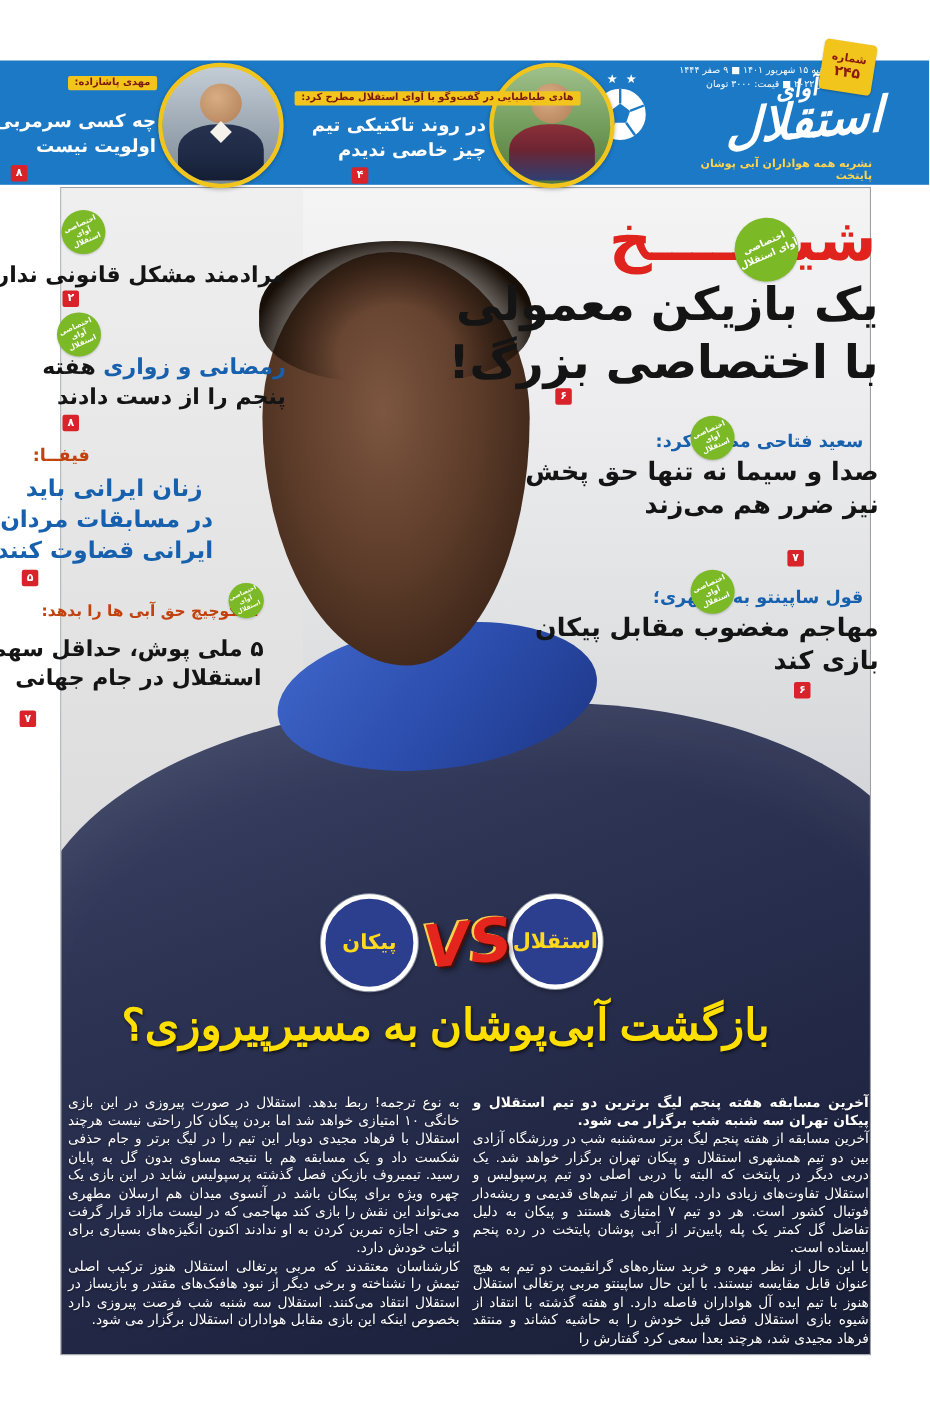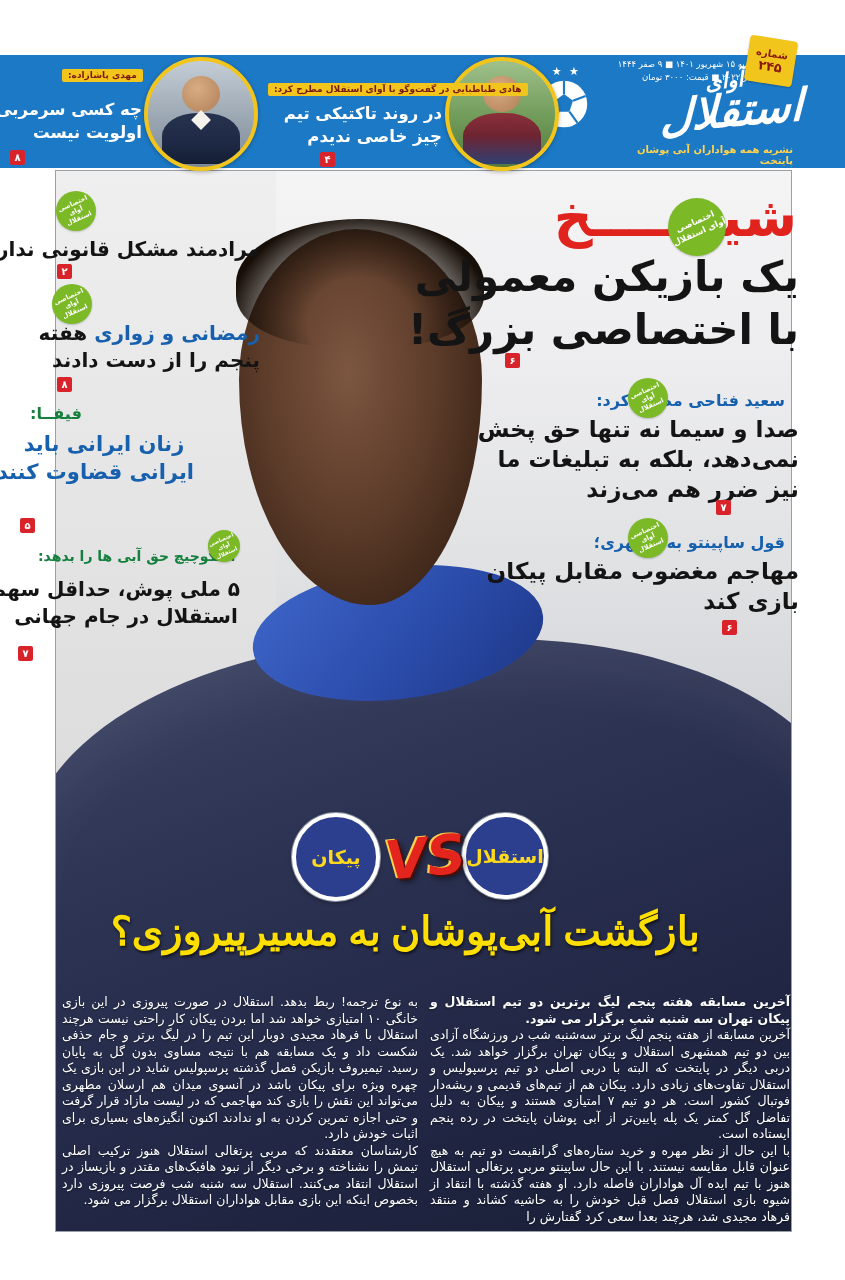--- a/index.html
+++ b/index.html
@@ -71,21 +71,21 @@
     font-size:42px; line-height:53px; letter-spacing:-1px; white-space:nowrap; }
 
   .xbadge { position:absolute; border-radius:50%; background:#7cb927; color:#fff; display:flex;
     align-items:center; justify-content:center; z-index:5; box-shadow:0 1px 2px rgba(0,0,0,.2); }
   .xbadge .rot { transform:rotate(-24deg); text-align:center; line-height:1.25; font-weight:bold; }
   .xbadge.lg { width:58px; height:58px; font-size:8.5px; }
   .xbadge.md { width:40px; height:40px; font-size:6.5px; }
   .xbadge.sm { width:32px; height:32px; font-size:5.5px; }
 
   .kicker { position:absolute; color:#1660ae; font-weight:bold; font-size:16px; white-space:nowrap; z-index:4; }
-  .kicker.dark { color:#15803d; }
+  .kicker.dark { color:#c2410c; }
   .story-head { position:absolute; color:#141414; font-weight:bold; text-align:right; z-index:4; white-space:nowrap; }
   .rs-head { font-size:23px; line-height:30px; right:46px;text-align:right; }
   .ls-head { font-size:20px; line-height:27px; }
   .blue { color:#1660ae; }
 
   
   .team-circ { position:absolute; border-radius:50%; background:#2c3f8e; border:4px solid #fff;
     box-shadow:0 0 0 1px #8d96a5, 0 2px 5px rgba(0,0,0,.35); display:flex; align-items:center; justify-content:center;
     color:#ffd91c; font-weight:bold; font-size:19px; z-index:4; }
   .vs-mark { position:absolute; z-index:4; font-size:54px; font-weight:bold; font-style:italic;
@@ -189,21 +189,20 @@
 
   <div class="kicker" style="right:60px; top:391px;">سعید فتاحی مطرح کرد:</div>
   <div class="xbadge md" style="left:628px; top:378px;">
     <span class="rot">
       <span>اختصاصی</span><br>
       <span>آوای استقلال</span>
     </span>
   </div>
   <div class="story-head rs-head" style="top:414px;">
     <div>صدا و سیما نه تنها حق پخش</div>
-    <div>نمی‌دهد، بلکه به تبلیغات ما</div>
     <div>نیز ضرر هم می‌زند</div>
   </div>
   <div class="pgn" style="left:716px; top:500px;">۷</div>
 
   <div class="kicker" style="right:60px; top:533px;">قول ساپینتو به مطهری؛</div>
   <div class="xbadge md" style="left:628px; top:518px;">
     <span class="rot">
       <span>اختصاصی</span><br>
       <span>آوای استقلال</span>
     </span>
@@ -231,20 +230,21 @@
   </div>
   <div class="story-head ls-head" style="left:15px; width:245px; top:320px;">
     <div><span class="blue">رمضانی و زواری</span><span> هفته</span></div>
     <div>پنجم را از دست دادند</div>
   </div>
   <div class="pgn" style="left:57px; top:377px;">۸</div>
 
   <div class="kicker dark" style="left:30px; top:404px; font-size:16px;">فیفــا:</div>
   <div class="story-head ls-head blue" style="left:14px; width:180px; top:430px; text-align:center; font-size:21px; line-height:28px;">
     <div>زنان ایرانی باید</div>
+    <div>در مسابقات مردان</div>
     <div>ایرانی قضاوت کنند!</div>
   </div>
   <div class="pgn" style="left:20px; top:518px;">۵</div>
 
   <div class="xbadge sm" style="left:208px; top:530px;">
     <span class="rot">
       <span>اختصاصی</span><br>
       <span>آوای استقلال</span>
     </span>
   </div>

